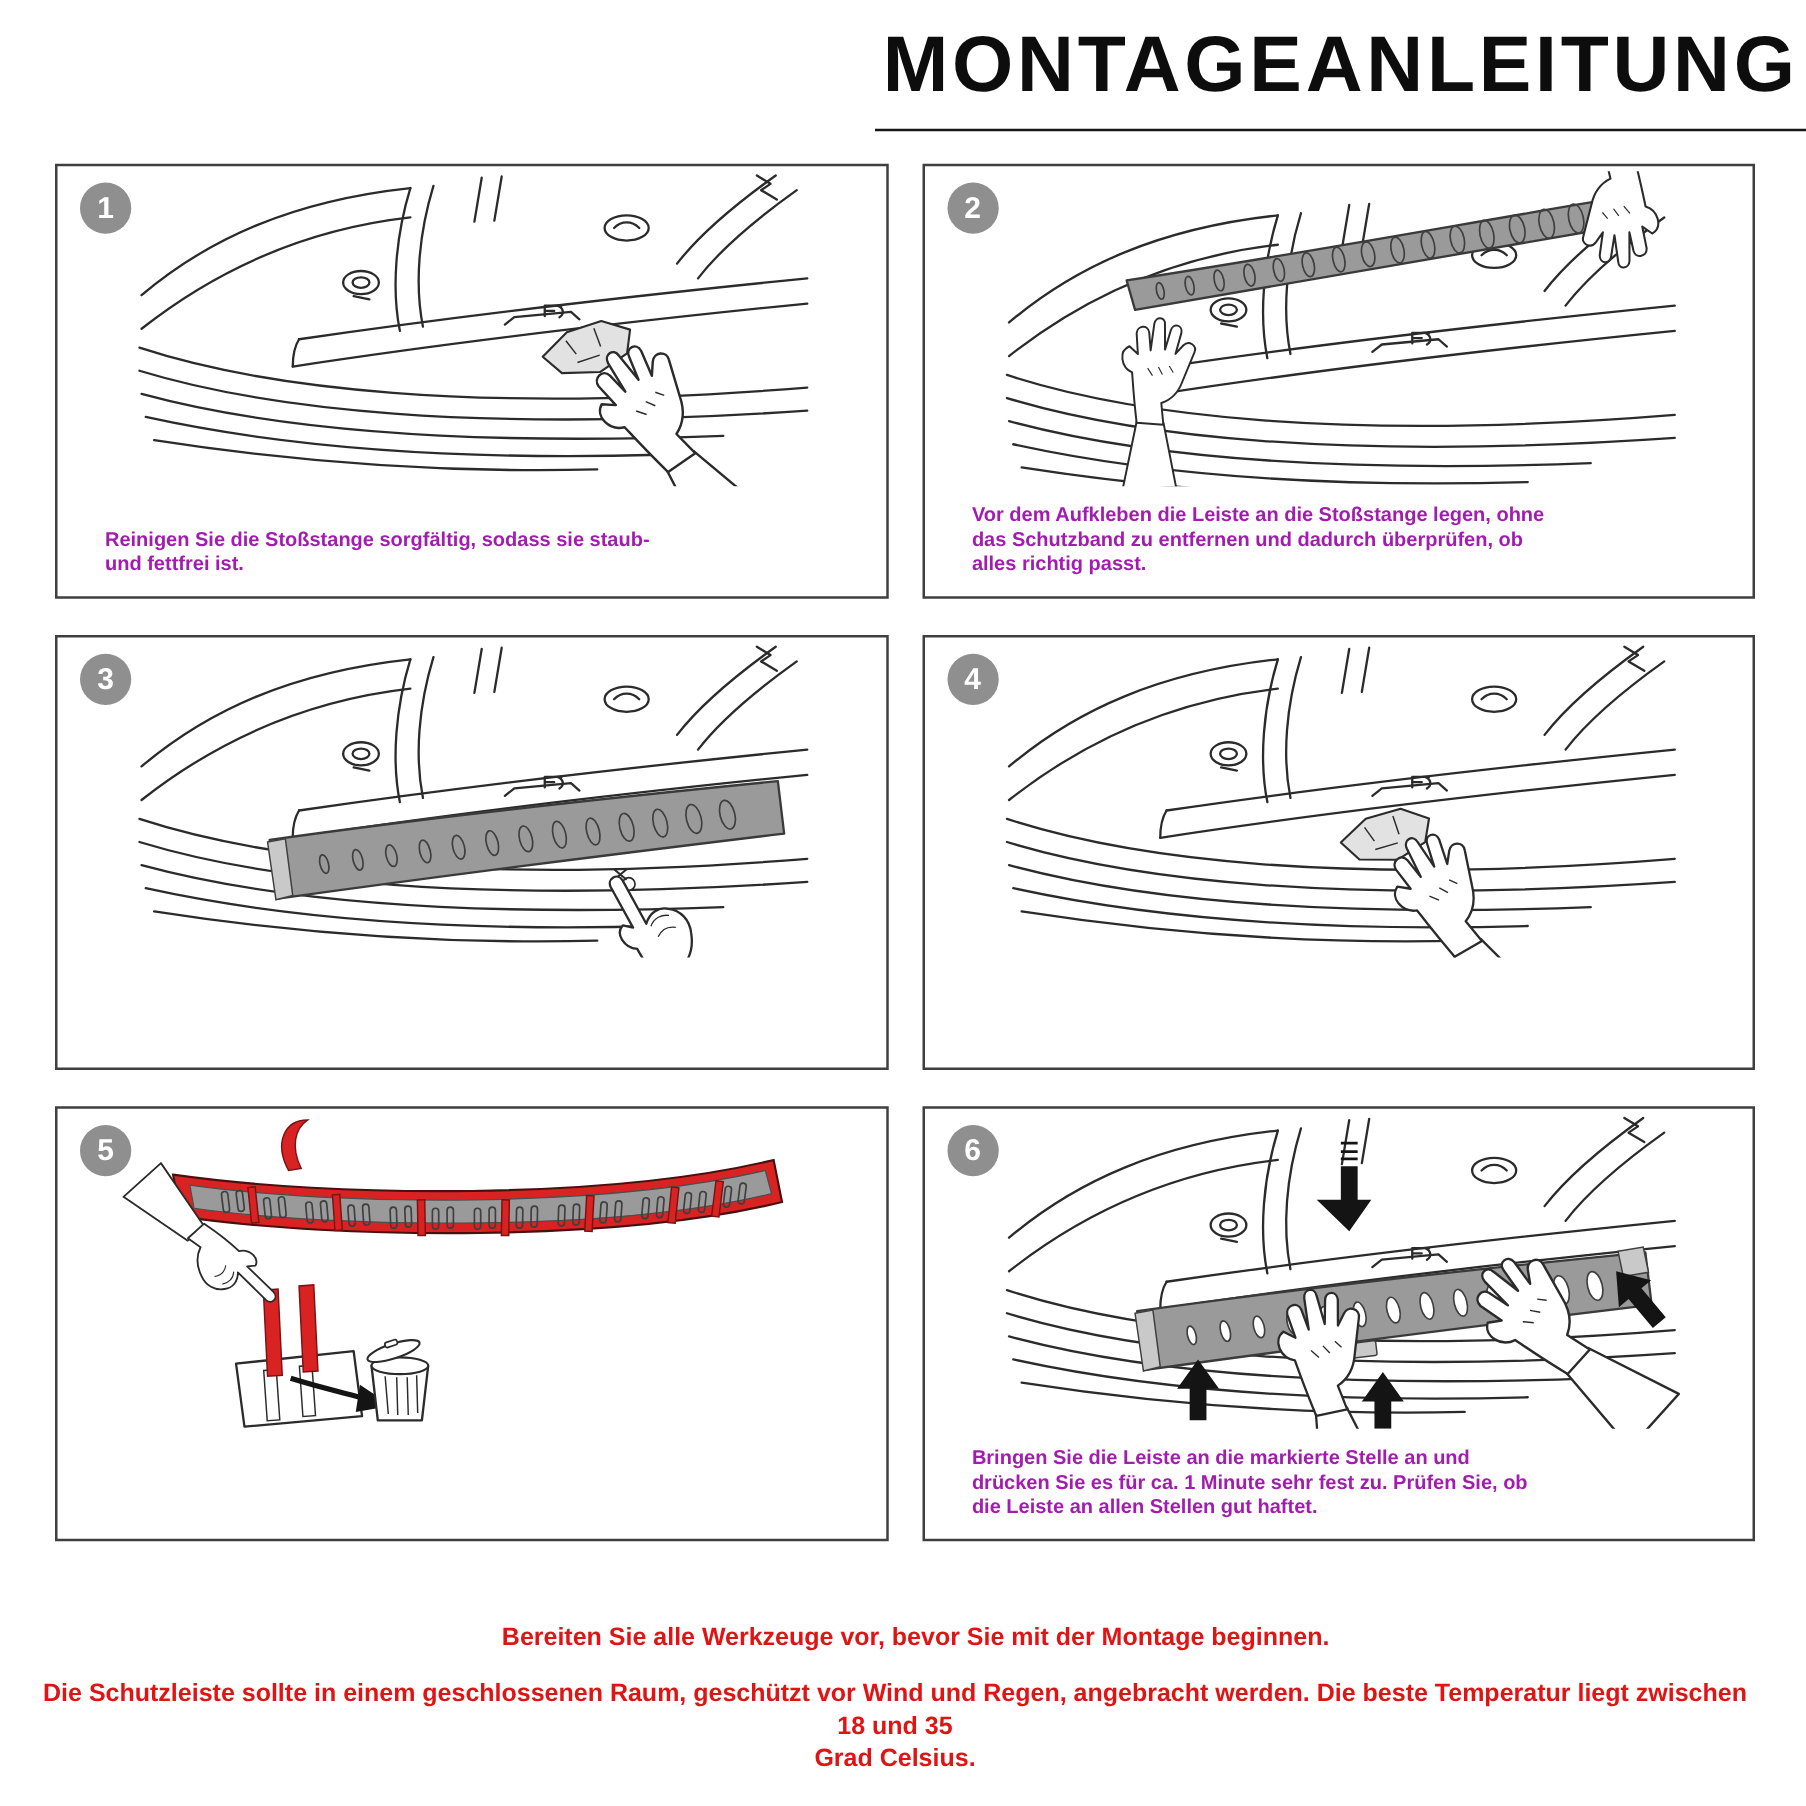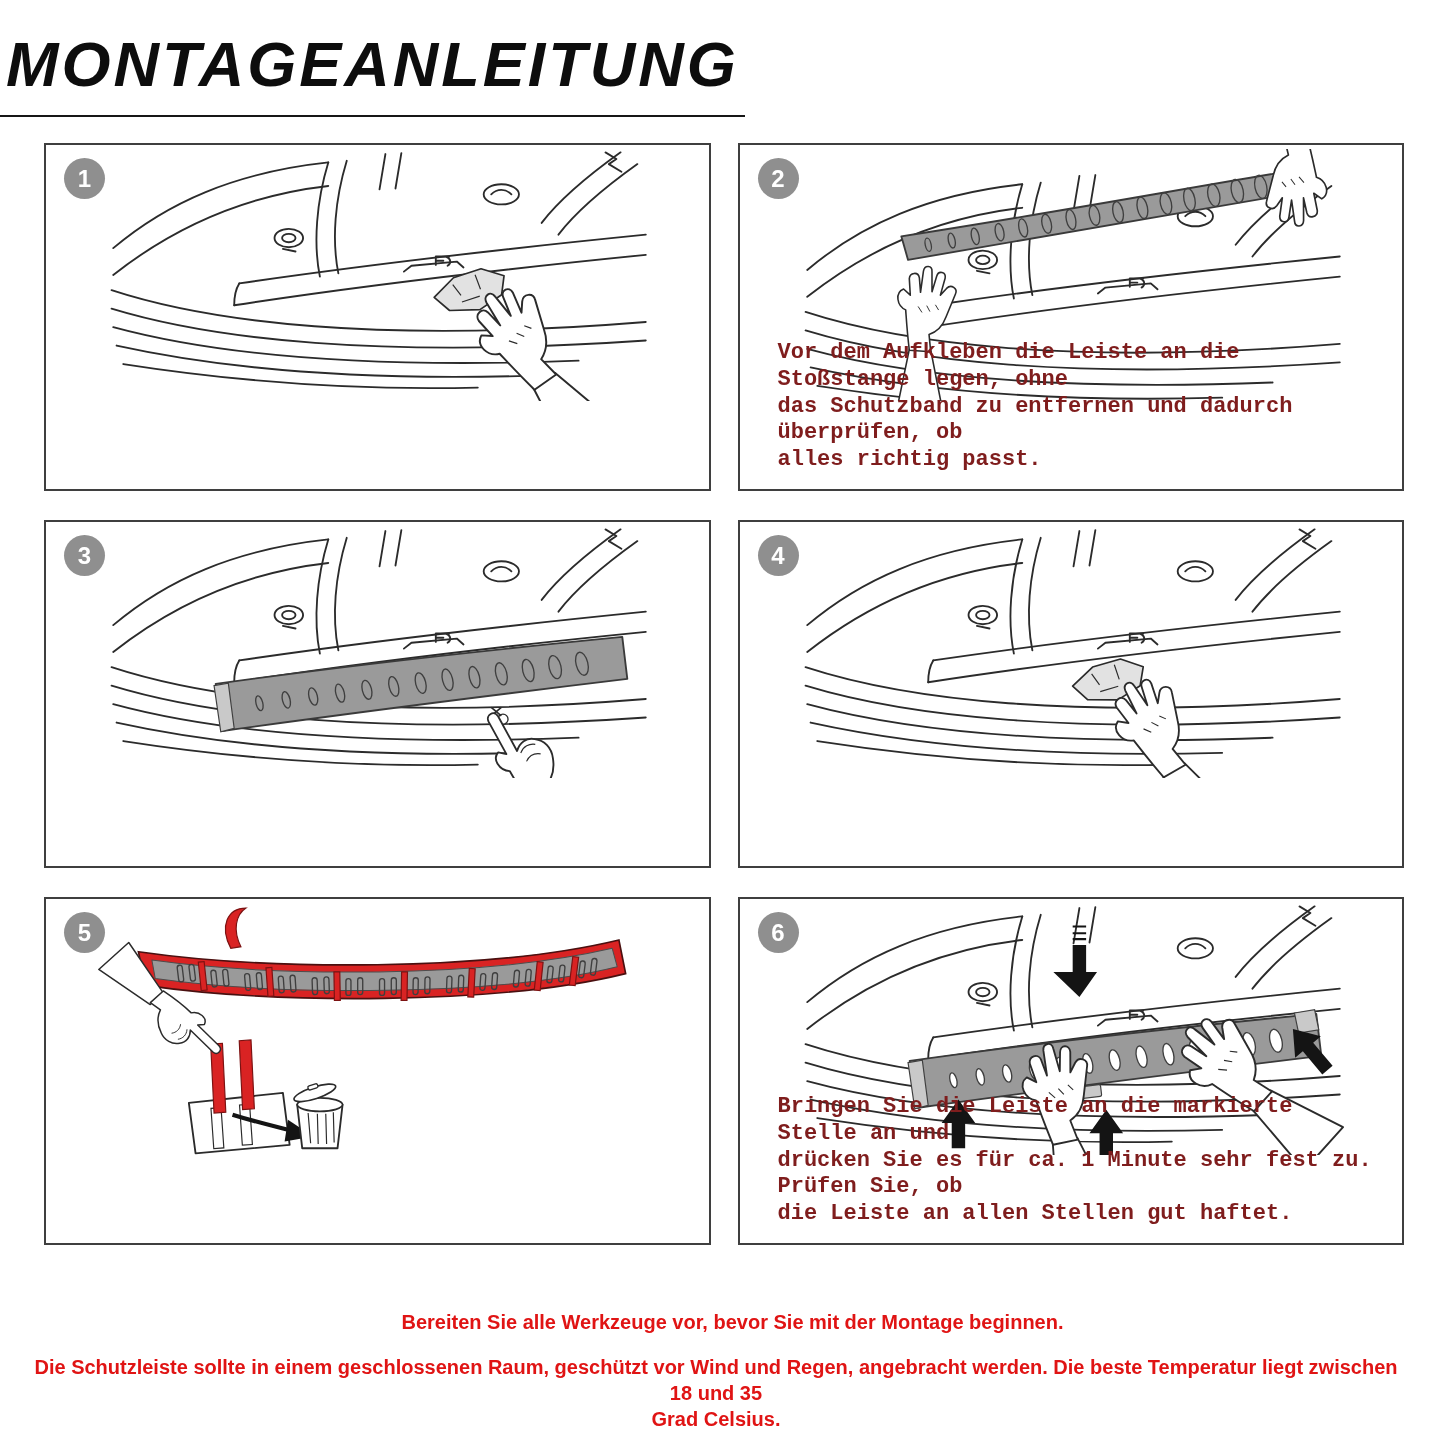--- a/index.html
+++ b/index.html
@@ -8,21 +8,21 @@
     --strip-gray:#9a9a9a;
     --badge-gray:#8f8f8f;
     --line-dark:#2b2b2b;
     --border-dark:#3f3f3f;
   }
   html,body{margin:0;padding:0;background:#ffffff;}
   body{
     width:1445px;height:1445px;position:relative;overflow:hidden;
     font-family:"Liberation Sans","DejaVu Sans",sans-serif;color:#111;
   }
-  .header{ text-align:left; margin-top:28px;font-style:italic; }
+  .header{ text-align:right; margin-top:16px; }
   .title{
     display:inline-block;
     font-size:63px; font-weight:bold; letter-spacing:3px;
     padding:0 6px 15px 6px;
     border-bottom:2px solid #161616;
     color:#0d0d0d;
   }
   .grid{
     margin:26px 41px 0 44px;
     display:grid;
@@ -45,22 +45,22 @@
     display:flex; align-items:center; justify-content:center;
     z-index:2;
   }
   .badge span{ color:#fff; font-size:24px; font-weight:bold; }
   .art{
     position:absolute; top:4px; left:2%; width:96%; height:252px;
     display:block;
   }
   .caption{
     position:absolute; left:38px; right:22px; bottom:15px;
-    font-size:22px; font-weight:bold; line-height:1.22;
-    white-space:pre-line; color:#7f1d1d; z-index:1;font-family:Liberation Mono, monospace;
+    font-size:16px; font-weight:bold; line-height:1.22;
+    white-space:pre-line; color:#a21caf; z-index:1;
   }
   .footer{ text-align:center; }
   .footer-line1{
     margin-top:66px;
     font-size:20px; font-weight:bold; color:var(--text-red);padding-left:20px;
   }
   .footer-line2{
     margin:20px 40px 0 27px;
     font-size:20px; font-weight:bold; color:var(--text-red);
     white-space:pre-line; line-height:1.3;
@@ -136,20 +136,22 @@
 
   <div class="panel">
     <div class="badge">
         <span>1</span>
       </div>
     <svg class="art" viewBox="0 0 640 300">
       <use href="#car"></use>
       <use href="#cloth" transform="translate(450,172) rotate(-8)"></use>
       <use href="#hand-f" transform="translate(470,200) rotate(-35) scale(1.05)"></use>
     </svg>
+    <div class="caption">Reinigen Sie die Stoßstange sorgfältig, sodass sie staub-
+und fettfrei ist.</div>
   </div>
 
   <div class="panel">
     <div class="badge">
         <span>2</span>
       </div>
     <svg class="art" viewBox="0 0 640 300">
       <use href="#car" y="26"></use>
       <g>
         <path class="strip-gray" d="M118,104 C300,76 460,46 594,24 L602,50 C466,72 304,102 126,132 Z"></path>

